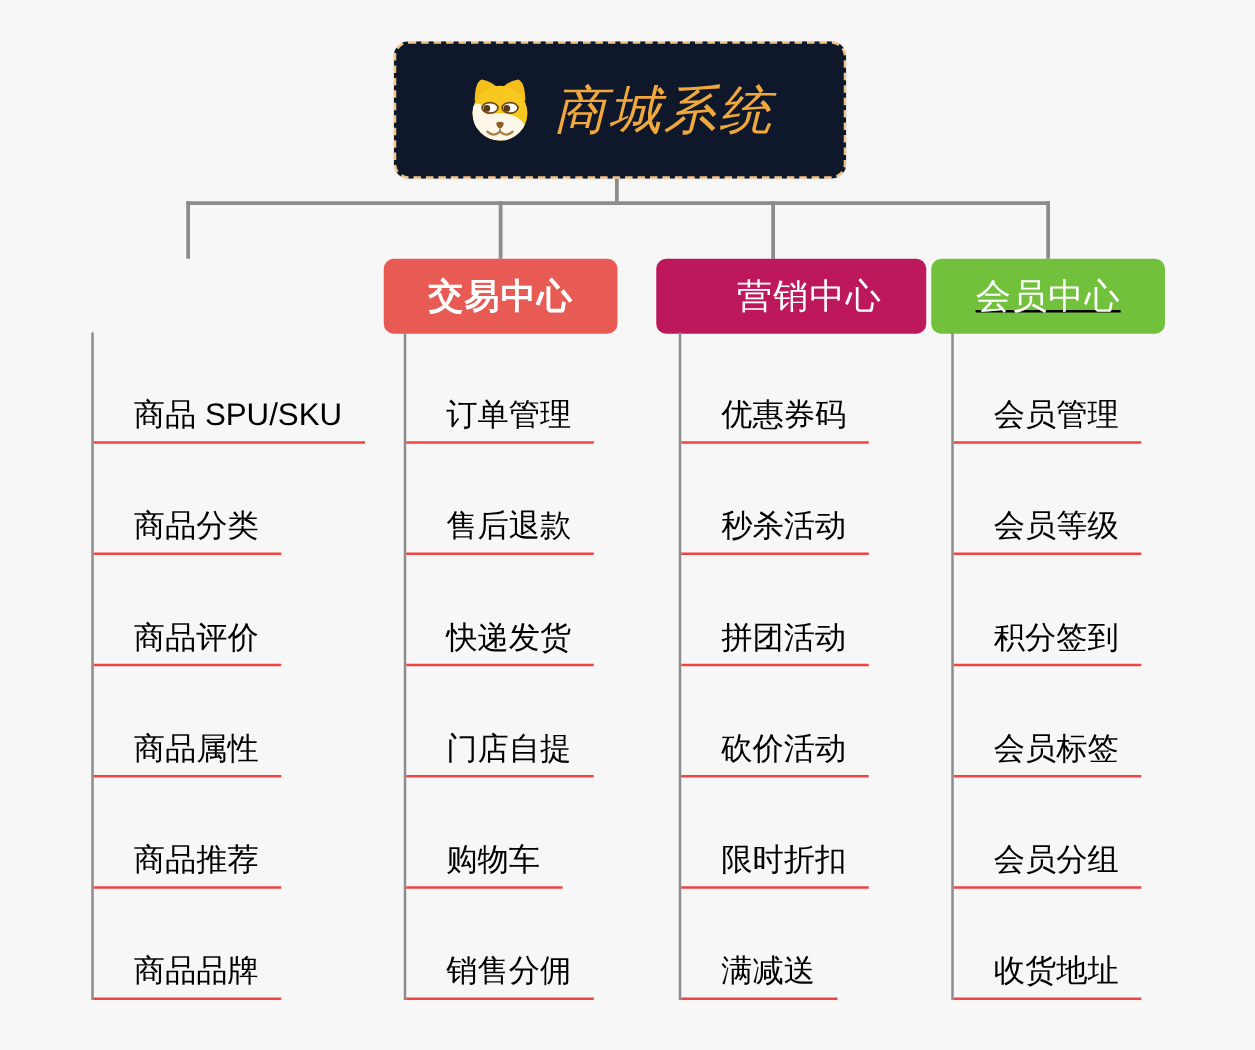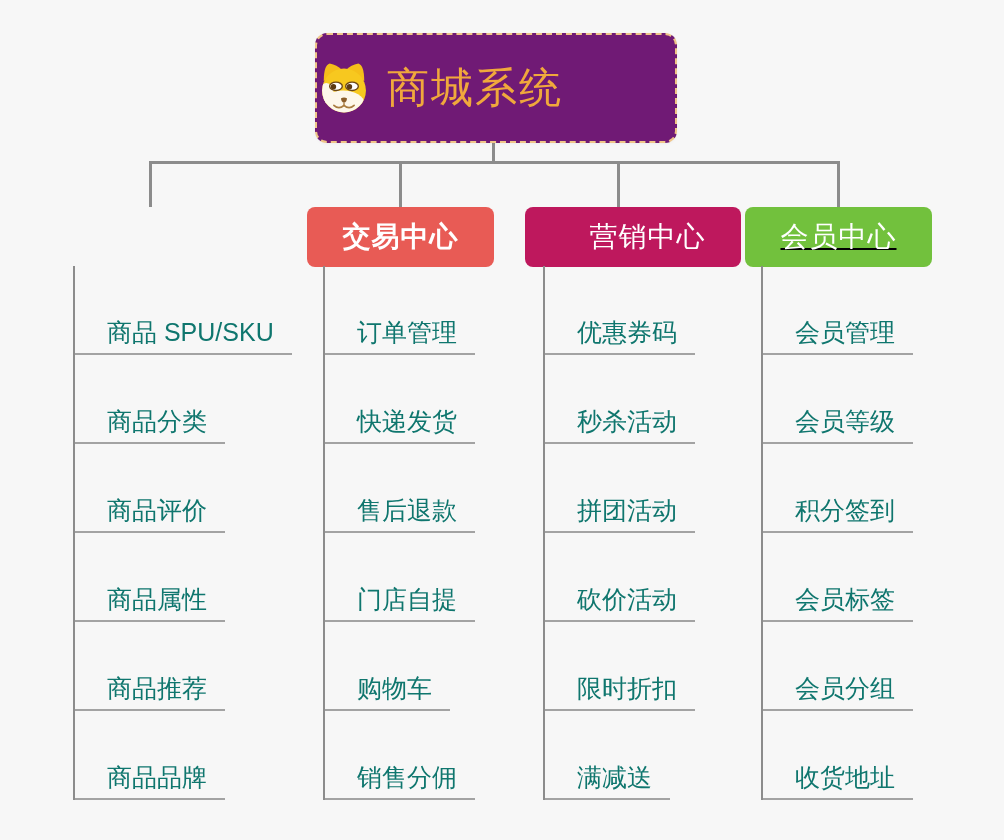--- a/index.html
+++ b/index.html
@@ -22,28 +22,30 @@
   .drop-1 { left: 399px; }
   .drop-2 { left: 617px; }
   .drop-3 { left: 837px; }
 
   
   .root-node {
     position: absolute;
     left: 315px; top: 33px;
     width: 362px; height: 110px;
     box-sizing: border-box;
-    background: #701a75;
+    background: #0f172a;
     border: 2px dashed #F0C588;
     border-radius: 12px;
     display: flex;
     align-items: center;
+    justify-content: center;
     gap: 16px;
     box-shadow: 0 1px 3px rgba(0,0,0,0.04);
     cursor: default;
+    font-style: italic;
   }
   .root-title {
     font-size: 42px;
     letter-spacing: 2px;
     color: #F0A83C;
     line-height: 1;
     white-space: nowrap;
   }
   .dog-icon { width: 54px; height: 54px; flex: 0 0 auto; }
 
@@ -81,23 +83,23 @@
   .col-3 { left: 761px; }
 
   .item {
     height: 89px;
     display: flex;
     align-items: flex-end;
   }
   .item-label {
     display: inline-block;
     padding: 0 18px 6px 32px;
-    border-bottom: 2px solid #a3a3a3;
+    border-bottom: 2px solid #ef4444;
     font-size: 25px;
-    color: #0f766e;
+    color: #000000;
     line-height: 1.15;
     white-space: nowrap;
     cursor: default;
   }
 </style>
 </head>
 <body>
 
 <div class="canvas" style="background-color: rgb(247, 247, 247);">
 
@@ -166,26 +168,26 @@
     <div class="item">
         <span class="item-label">商品品牌</span>
       </div>
   </div>
 
   <div class="col col-1">
     <div class="item">
         <span class="item-label">订单管理</span>
       </div>
     <div class="item">
+        <span class="item-label">售后退款</span>
+      </div>
+    <div class="item">
         <span class="item-label">快递发货</span>
       </div>
     <div class="item">
-        <span class="item-label">售后退款</span>
-      </div>
-    <div class="item">
         <span class="item-label">门店自提</span>
       </div>
     <div class="item">
         <span class="item-label">购物车</span>
       </div>
     <div class="item">
         <span class="item-label">销售分佣</span>
       </div>
   </div>
 

